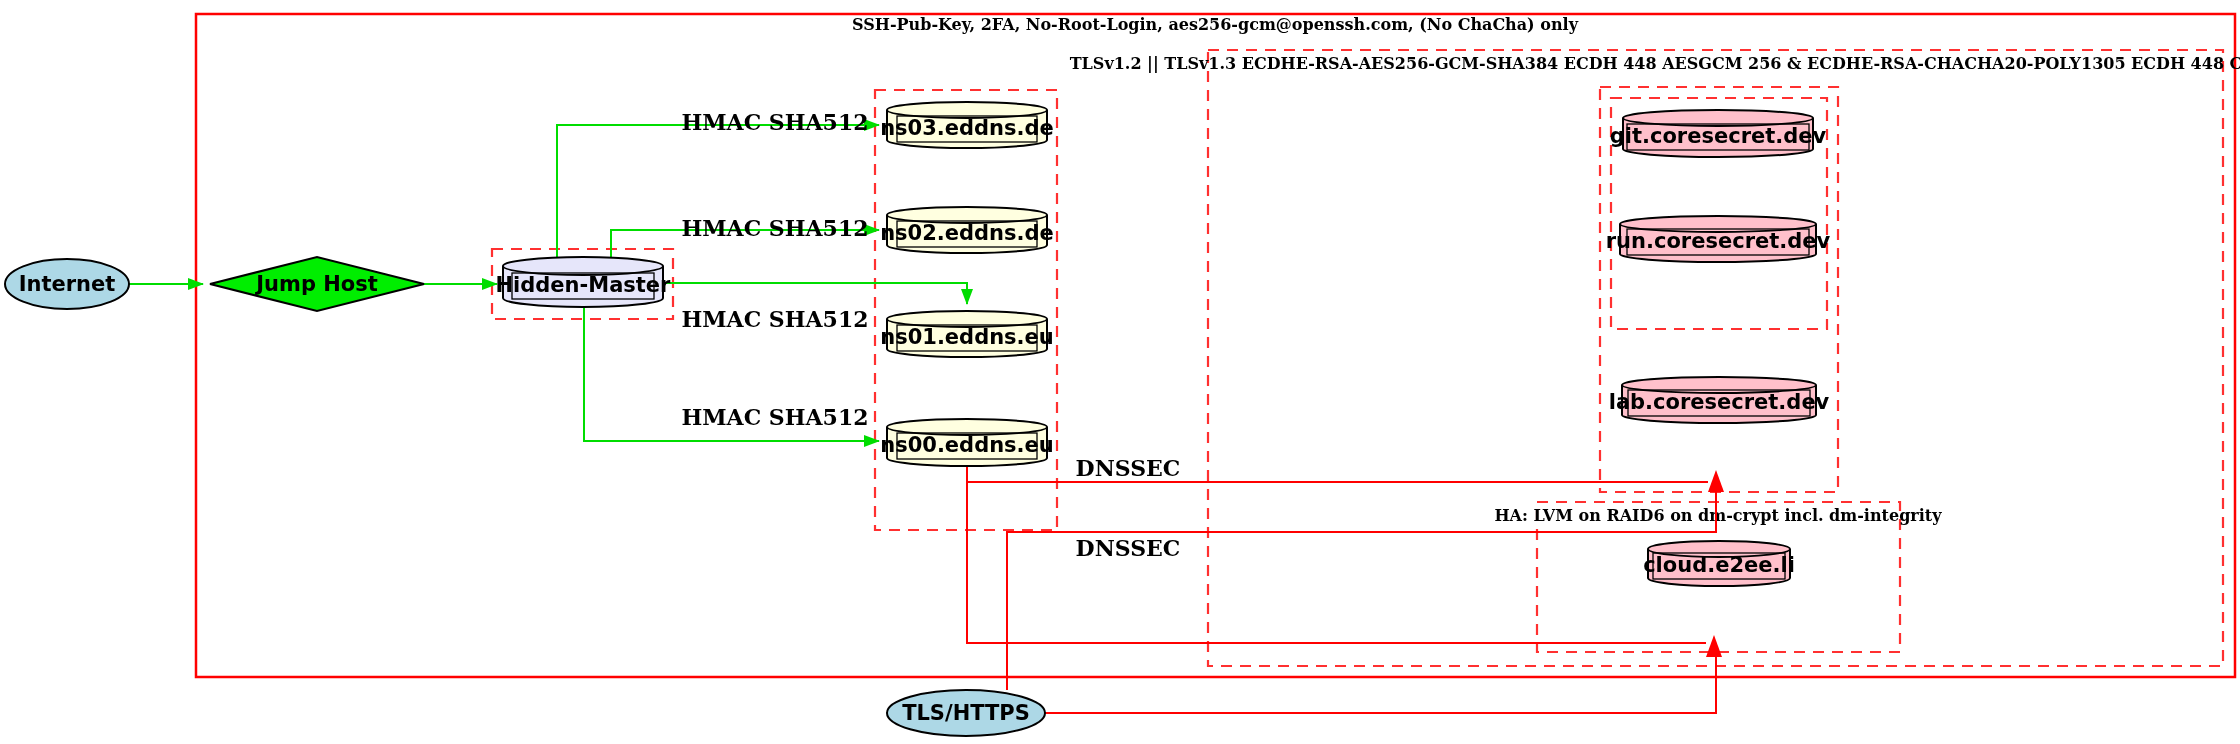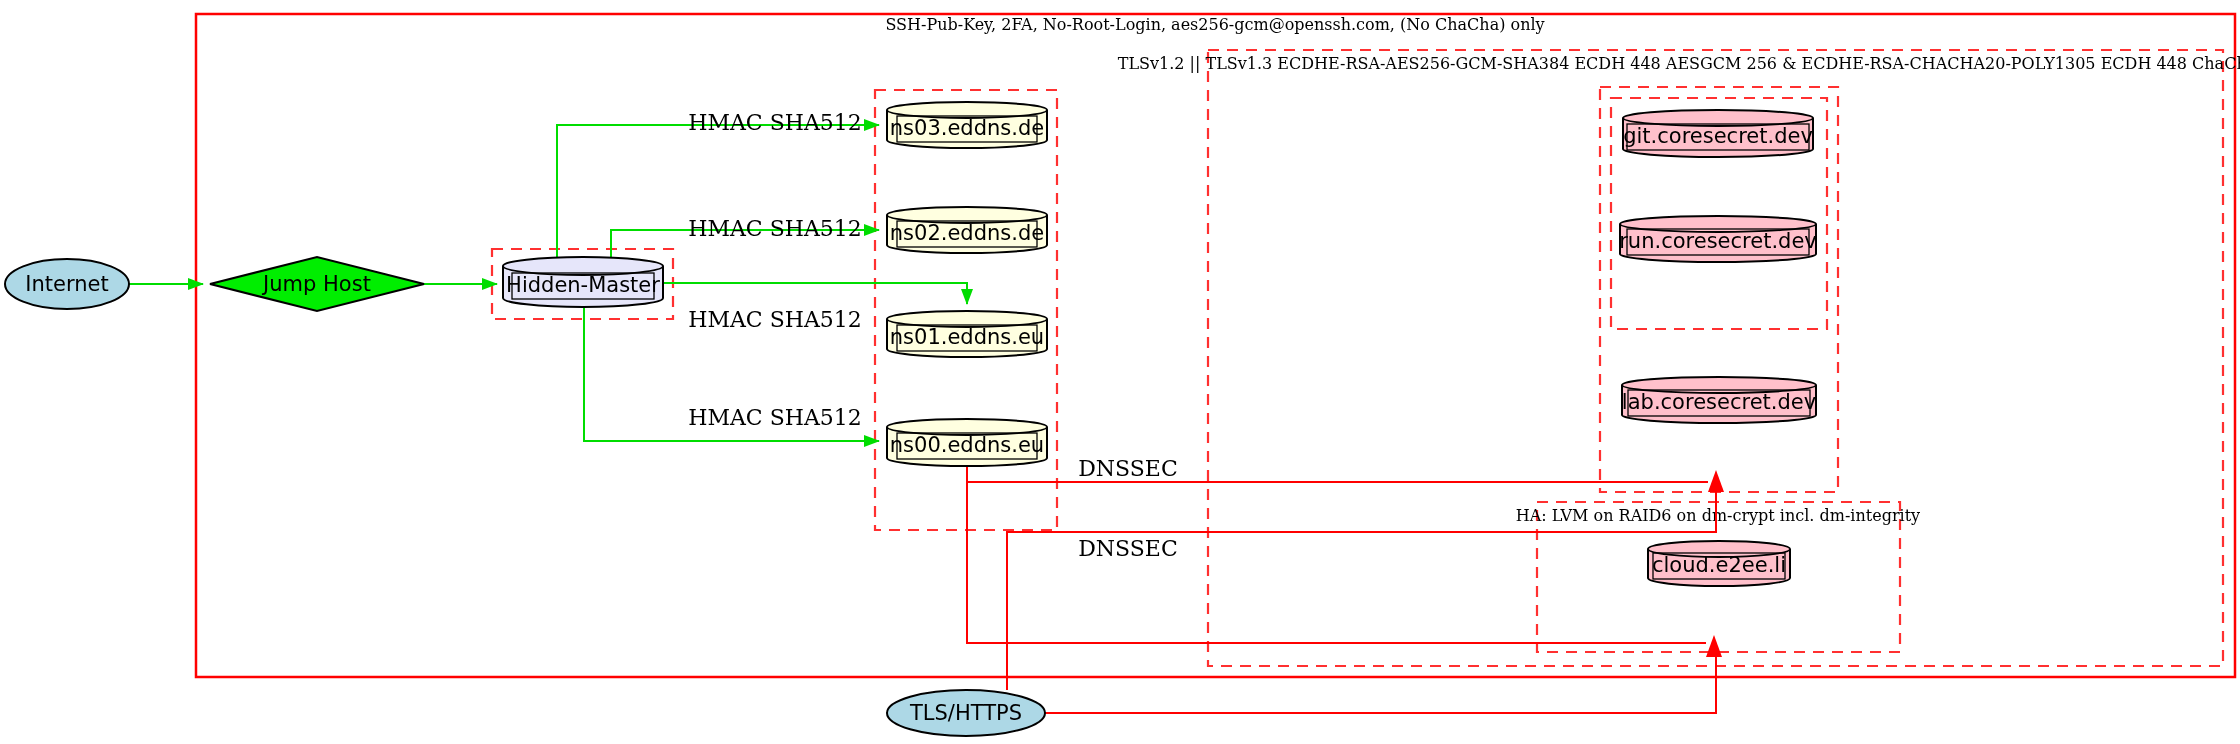--- a/index.html
+++ b/index.html
@@ -1,16 +1,16 @@
 <!DOCTYPE html>
 <html><head>
 <meta charset="utf-8">
 <style>
   html,body { margin:0; padding:0; background:#ffffff; }
-  .stage { width:2240px; height:744px; position:relative; background:#ffffff; }
+  .stage { width:2240px; height:744px; position:relative; background:#ffffff;font-weight:bold; }
   text { fill:#000; }
   .node-label    { font-family:"DejaVu Sans","Liberation Sans",sans-serif; font-size:21px; text-anchor:middle; }
   .edge-label    { font-family:"DejaVu Serif","Liberation Serif",serif; font-size:22px; text-anchor:middle; }
   .cluster-label { font-family:"DejaVu Serif","Liberation Serif",serif; font-size:16px; text-anchor:middle; }
   .cluster       { fill:none; stroke-width:2.2; stroke-dasharray:11 8; }
   .cluster-solid { fill:none; stroke-width:2.5; }
   .edge          { fill:none; stroke-width:2; }
   .cyl-body      { stroke:#000; stroke-width:2; }
   .cyl-rim       { fill:none; stroke:#000; stroke-width:1.8; }
   .label-box     { fill:none; stroke:#000; stroke-width:1.3; }

